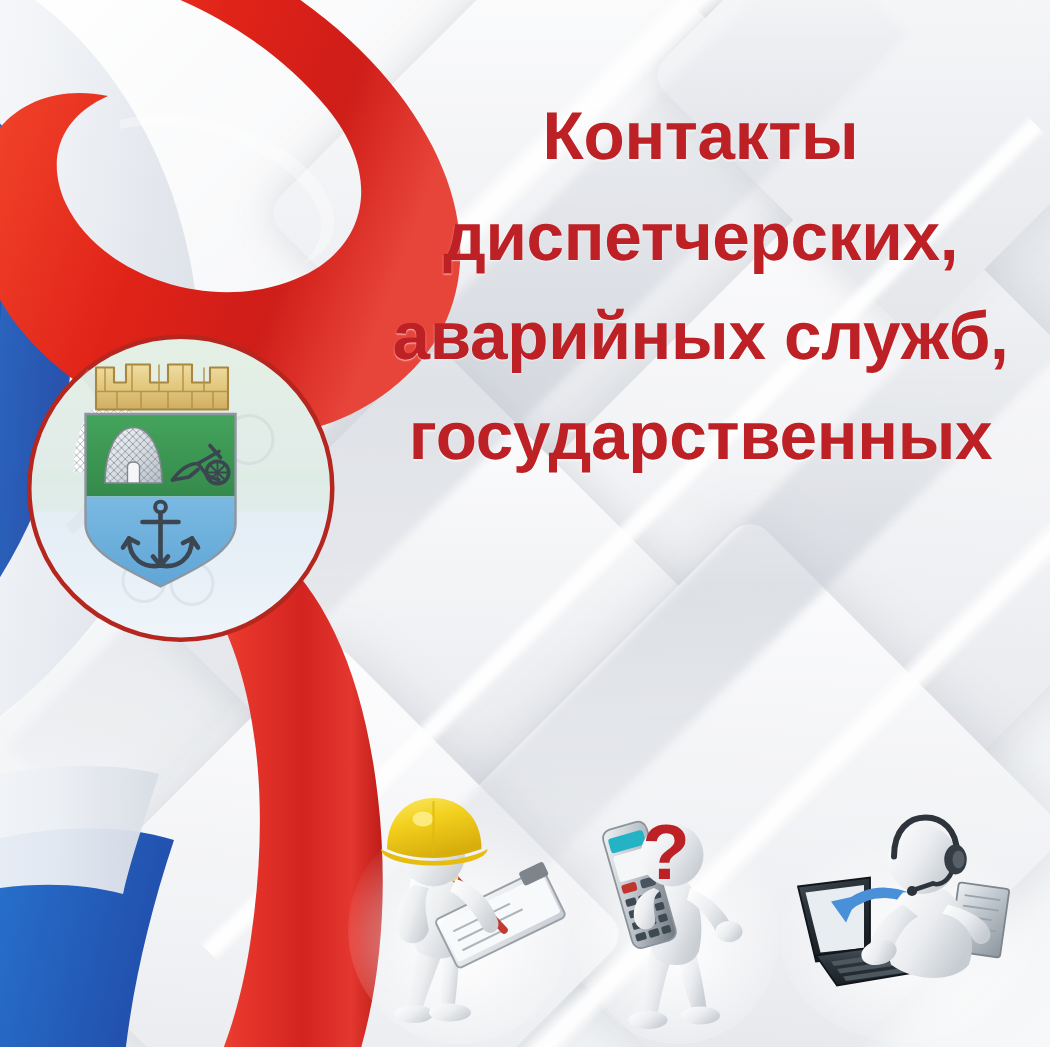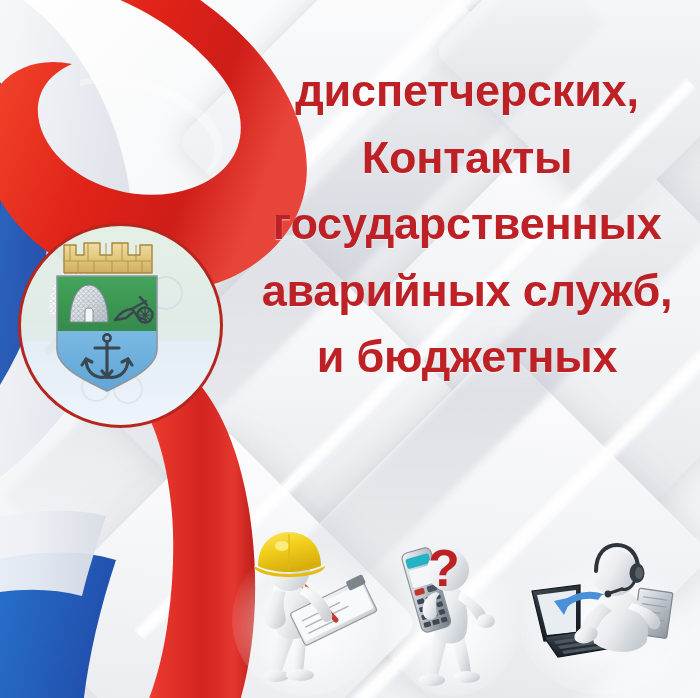--- a/index.html
+++ b/index.html
@@ -275,25 +275,24 @@
         <path d="M 79 127 H 103"></path>
         <path d="M 70 138 C 70 152 80 158 91 156 C 102 158 112 152 112 138"></path>
         <path d="M 70 138 L 66 144 M 70 138 L 76 141"></path>
         <path d="M 112 138 L 116 144 M 112 138 L 106 141"></path>
         <path d="M 91 156 L 86 150 M 91 156 L 96 150"></path>
       </g>
     </svg>
   </div>
 
   <div class="headline">
+    <span class="ln">Контакты</span>
     <span class="ln">диспетчерских,</span>
-    <span class="ln">Контакты</span>
+    <span class="ln">аварийных служб,</span>
     <span class="ln">государственных</span>
-    <span class="ln">аварийных служб,</span>
-    <span class="ln">и бюджетных</span>
   </div>
 
   <div class="figure" id="fig-inspector">
     <svg viewBox="0 0 158 174" width="158" height="174" aria-hidden="true">
       <defs>
         <radialGradient id="glow1" cx=".5" cy=".55" r=".55">
           <stop offset="0" stop-color="#ffffff" stop-opacity=".95"></stop>
           <stop offset="1" stop-color="#ffffff" stop-opacity="0"></stop>
         </radialGradient>
         <linearGradient id="bodyG" x1="0" y1="0" x2="1" y2="0.6">

